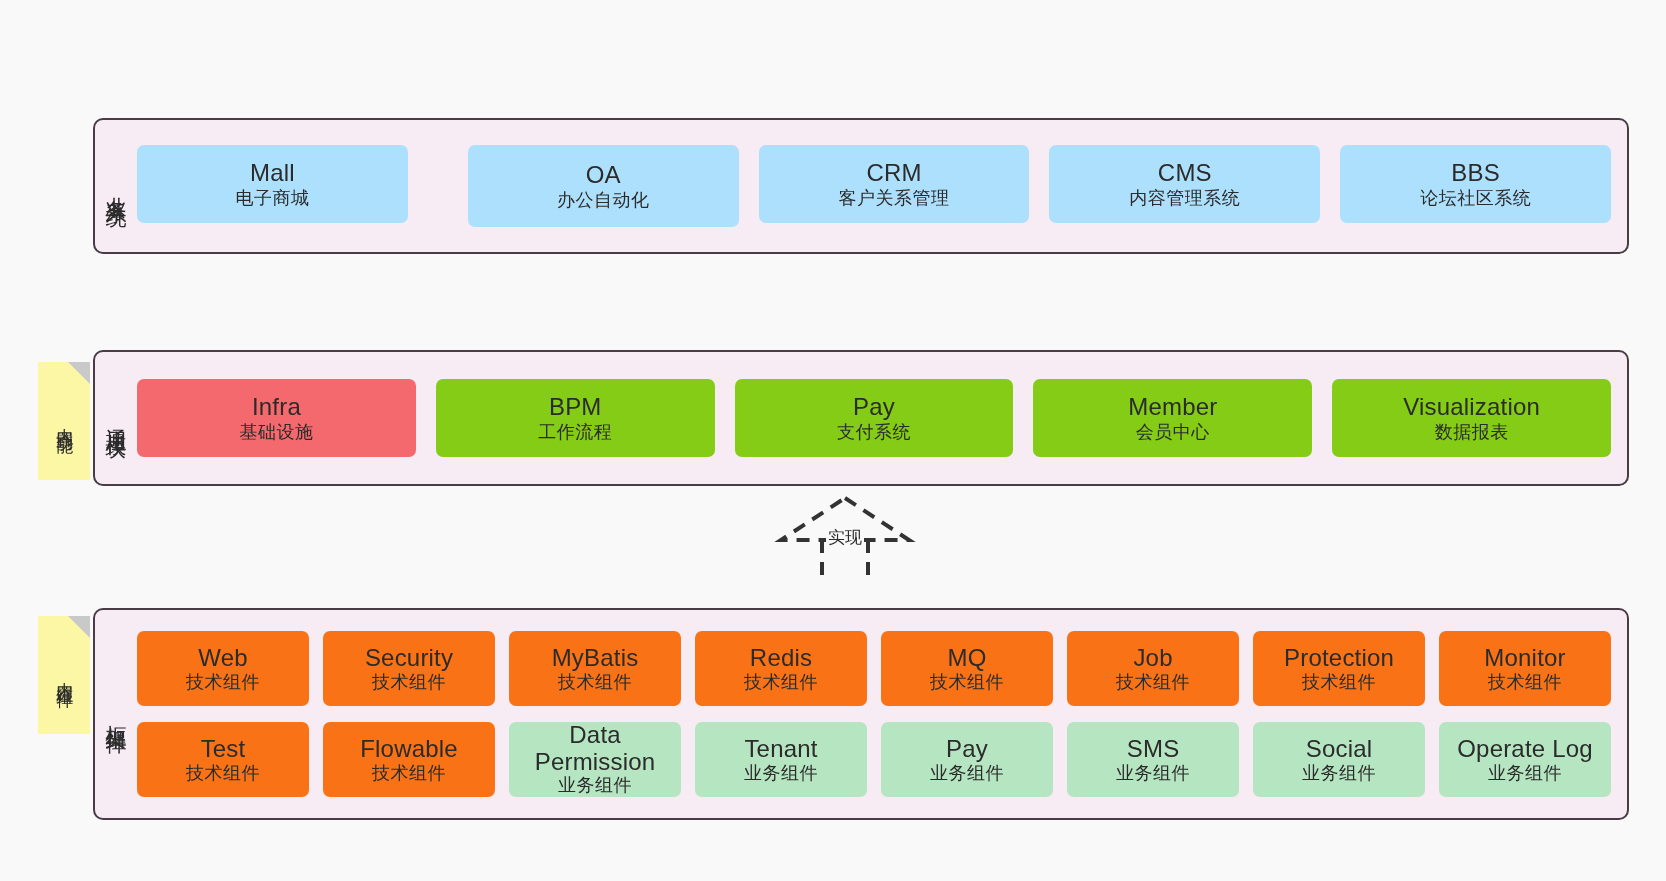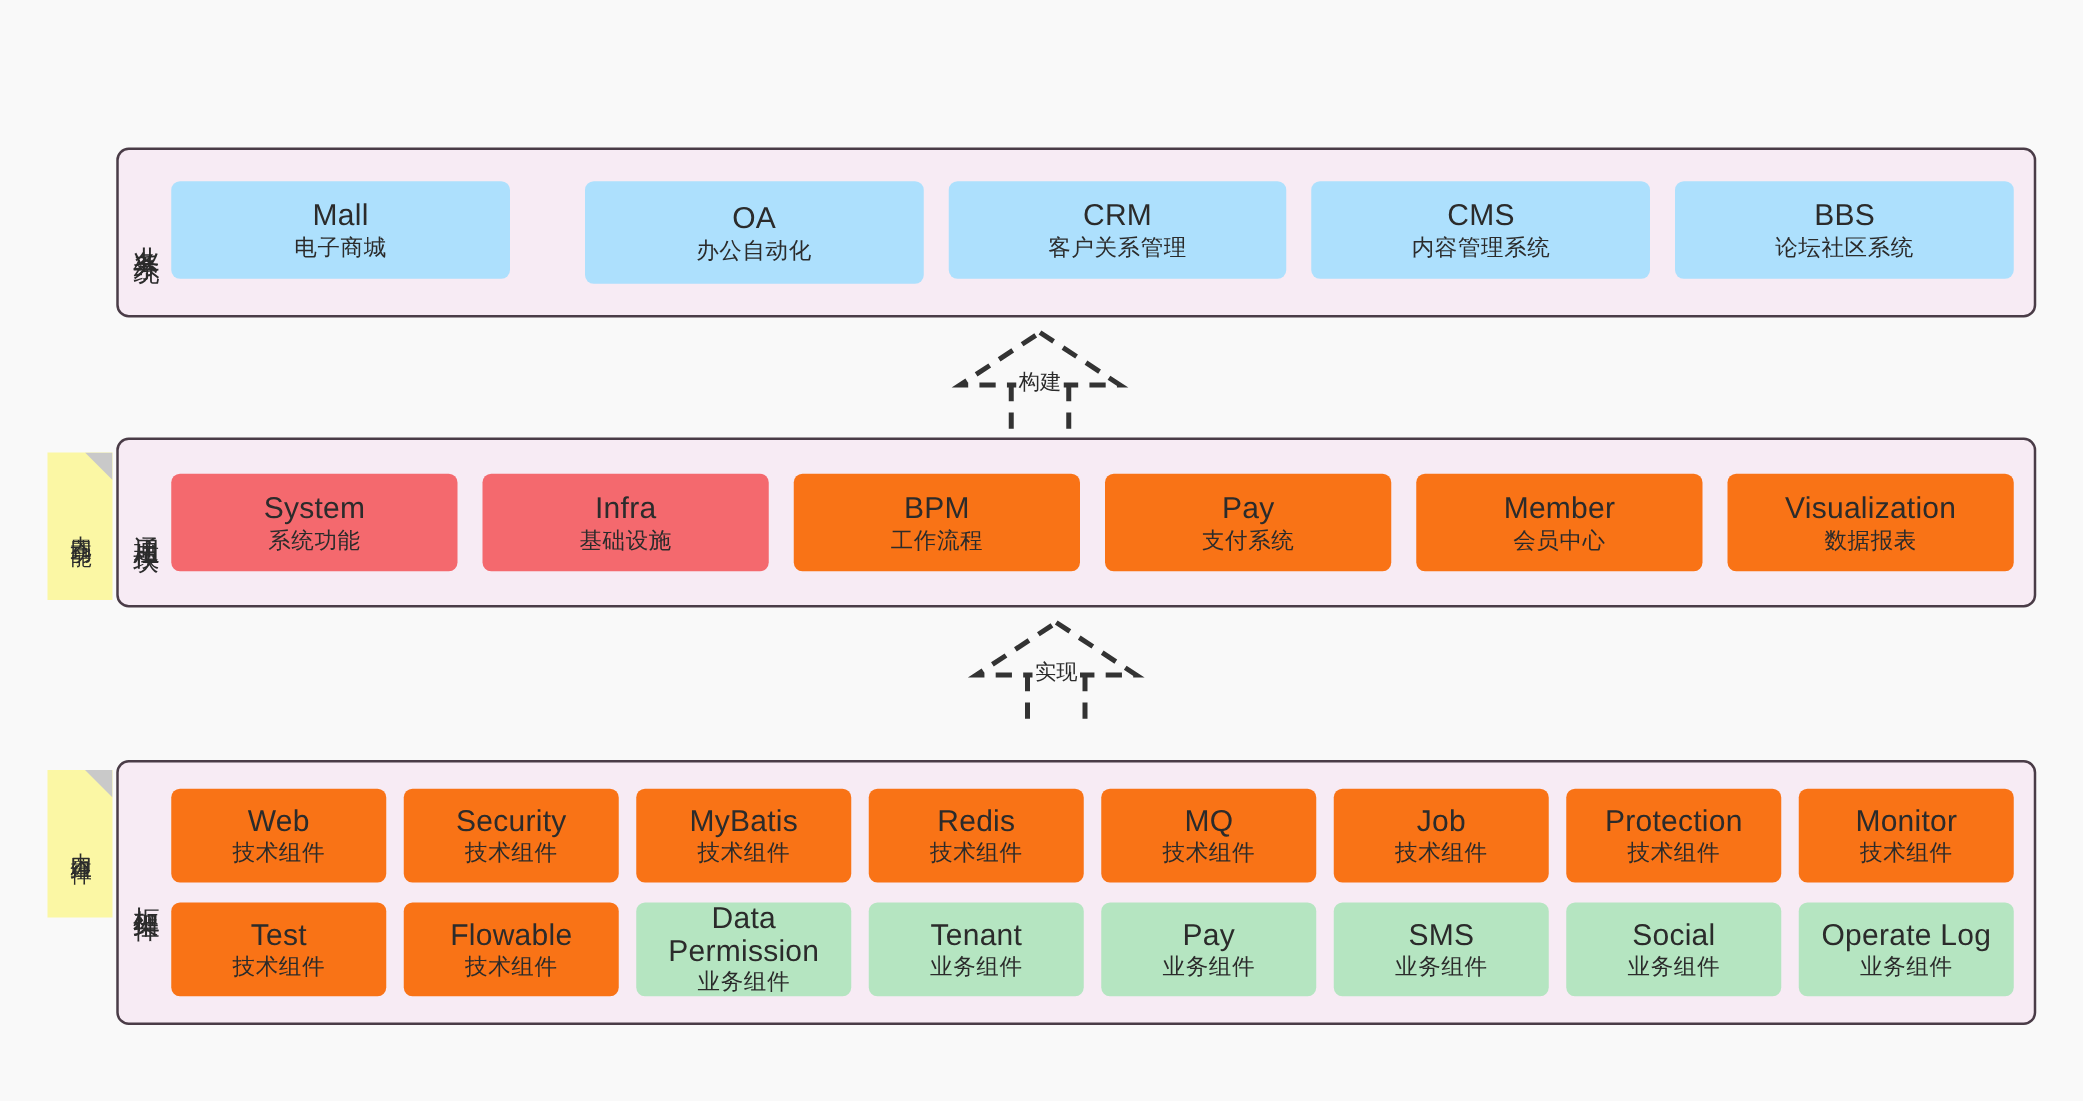--- a/index.html
+++ b/index.html
@@ -79,21 +79,21 @@
   .card .en {
     font-size: 24px;
     letter-spacing: .2px;
   }
   .card .cn {
     font-size: 18px;
     letter-spacing: .5px;
   }
   .card.blue      { background: #ade0fd; }
   .card.red       { background: #f4696e; }
-  .card.pink      { background: #f97316; }
+  .card.pink      { background: #84cc16; }
   .card.green     { background: #f97316; }
   .card.lightgreen{ background: #b5e5c1; }
 
   
   .note {
     position: absolute;
     background: #fbf7a4;
     width: 52px;
     box-sizing: border-box;
     display: flex;
@@ -160,43 +160,30 @@
           <span class="cn">内容管理系统</span>
         </div>
         <div class="card blue" style="height:78px;">
           <span class="en">BBS</span>
           <span class="cn">论坛社区系统</span>
         </div>
       </div>
     </div>
   </div>
 
-  <div class="connector" style="left:757px; top:262px; width:150px; height:86px;">
-    <svg width="150" height="86" viewBox="0 0 150 86">
-
-      <path d="M 75 4 L 139 46 L 11 46 Z" fill="none" stroke="#333333" stroke-width="4" stroke-dasharray="13,9" stroke-linecap="butt"></path>
-
-      <path d="M 52 46 L 52 86 M 98 46 L 98 86" fill="none" stroke="#333333" stroke-width="4" stroke-dasharray="13,9"></path>
-    </svg>
-    <span class="conn-label" style="left:56px; top:32px;">构建</span>
-  </div>
 
   <div class="note" style="left:38px; top:362px; height:118px;">
     <span class="note-text">内置功能</span>
     <span class="fold"></span>
   </div>
 
   <div class="layer" style="left:93px; top:350px; width:1536px; height:136px;">
     <div class="layer-caption">通用模块</div>
     <div class="layer-body">
       <div class="row">
-        <div class="card red" style="height:78px;">
-          <span class="en">System</span>
-          <span class="cn">系统功能</span>
-        </div>
         <div class="card red" style="height:78px;">
           <span class="en">Infra</span>
           <span class="cn">基础设施</span>
         </div>
         <div class="card pink" style="height:78px;">
           <span class="en">BPM</span>
           <span class="cn">工作流程</span>
         </div>
         <div class="card pink" style="height:78px;">
           <span class="en">Pay</span>

